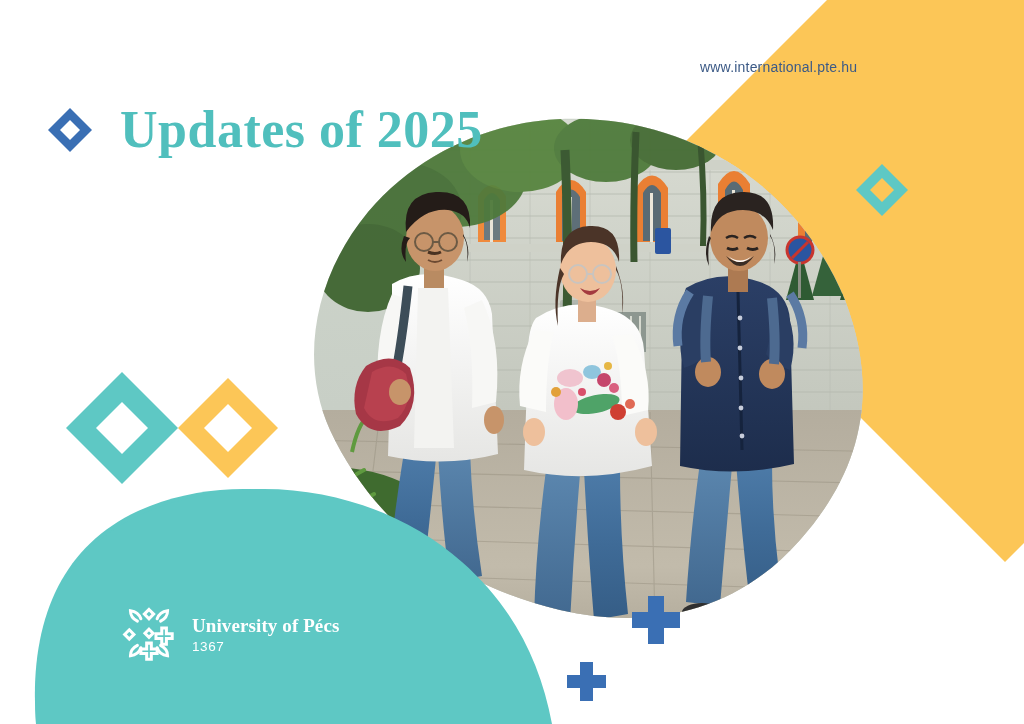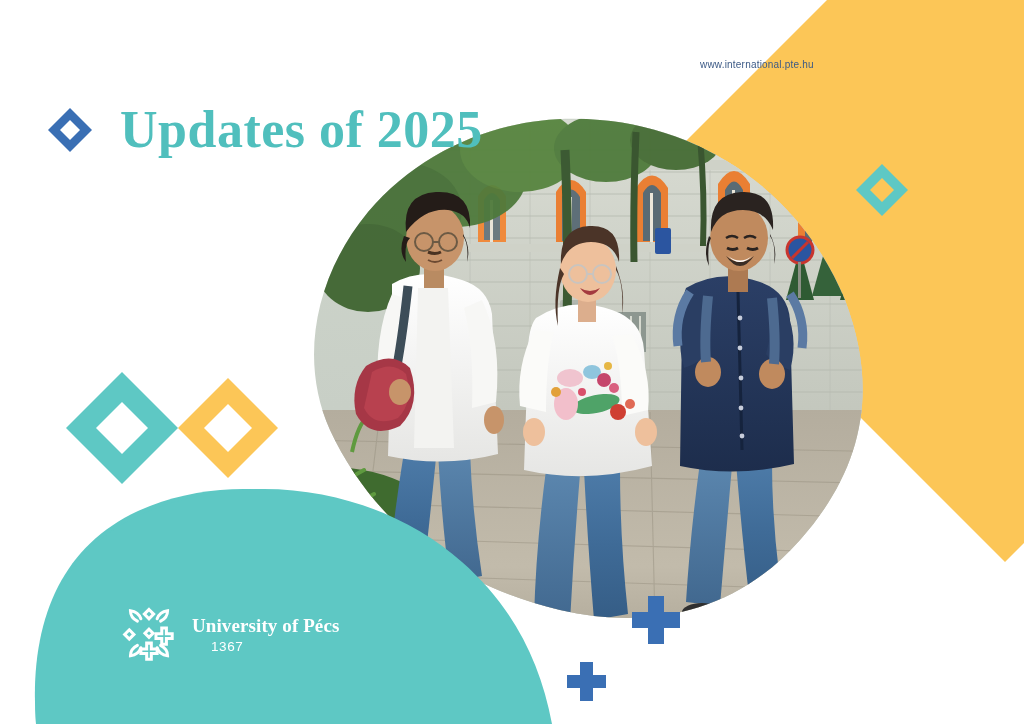--- a/index.html
+++ b/index.html
@@ -43,21 +43,21 @@
     margin:0;
   }
 
   
   #site-url{
     position:absolute;
     left:700px;
     top:59px;
     z-index:45;
     font-family:"Liberation Sans", sans-serif;
-    font-size:10px;
+    font-size:14px;
     font-weight:normal;
     letter-spacing:0.2px;
     color:#3C5A86;
     white-space:nowrap;
   }
 
   
   #logo-lockup{
     position:absolute;
     left:120px;
@@ -78,21 +78,20 @@
     white-space:nowrap;
     letter-spacing:0.1px;
   }
   #logo-year{
     font-family:"Liberation Sans", sans-serif;
     font-size:13.5px;
     line-height:1.2;
     color:#ffffff;
     letter-spacing:0.6px;
     margin-top:3px;
-    margin-left:19px;
   }
 </style>
 </head>
 <body>
 
 <div id="poster">
 
   <svg class="svg-layer" width="1024" height="724" viewBox="0 0 1024 724">
     <defs>
 

